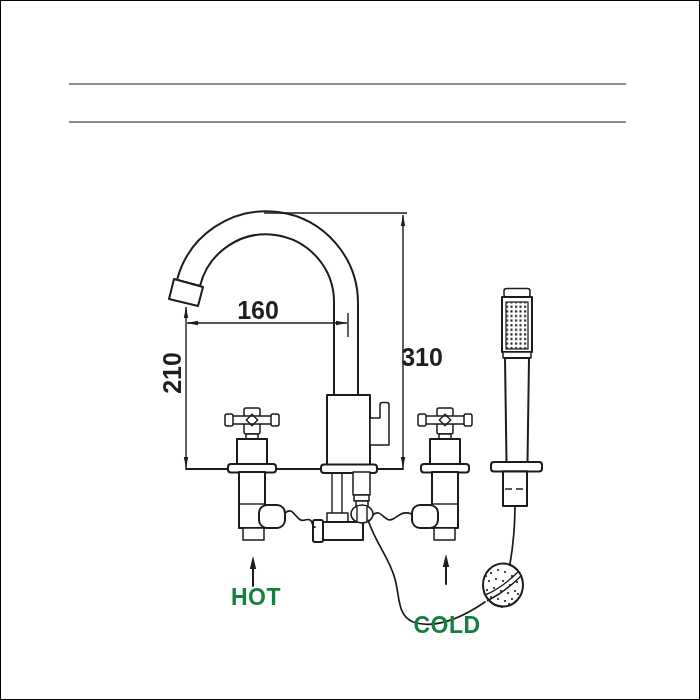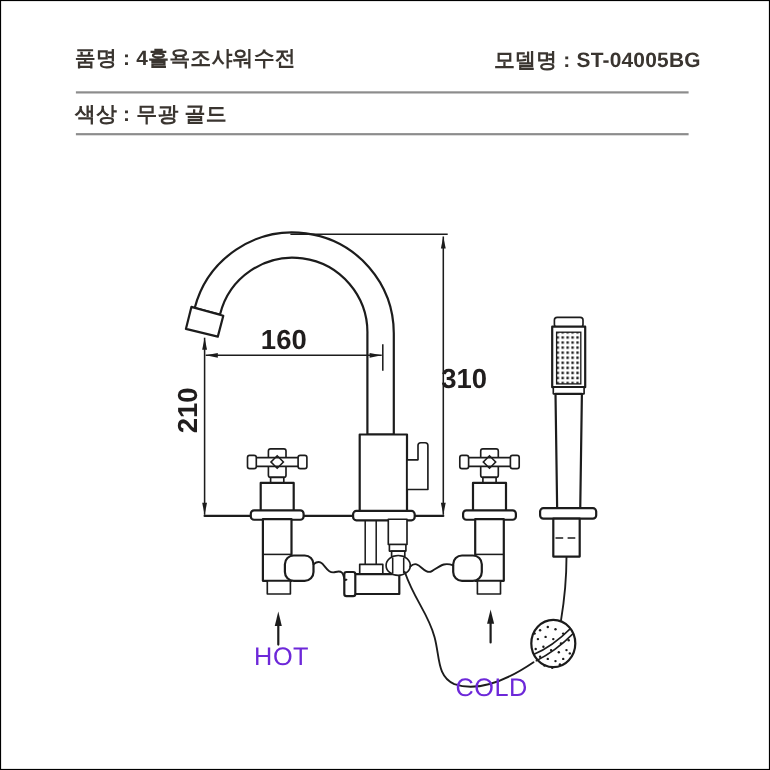--- a/index.html
+++ b/index.html
@@ -16,41 +16,38 @@
     color:var(--text); letter-spacing:0.2px; white-space:nowrap;
   }
   .divider{ position:absolute; left:68px; width:557px; height:2px; background:var(--divider); }
   .diagram-svg{ position:absolute; left:0; top:0; }
   .dim-label{
     position:absolute; font-weight:700; color:#201d1d; font-size:25px; white-space:nowrap;
     transform:translate(-50%,-50%);
   }
   .dim-label.rot{ transform:translate(-50%,-50%) rotate(-90deg); }
   .supply-label{
-    position:absolute; font-weight:400; color:#6d28d9; font-size:23px; letter-spacing:0.5px;
+    position:absolute; font-weight:700; color:#15803d; font-size:23px; letter-spacing:0.5px;
     transform:translate(-50%,-50%); white-space:nowrap;
   }
   
   .st   { stroke:var(--line); stroke-width:2;   fill:none;  stroke-linecap:round; stroke-linejoin:round; }
   .stf  { stroke:var(--line); stroke-width:2;   fill:#fff;  stroke-linejoin:round; }
   .stf15{ stroke:var(--line); stroke-width:1.5; fill:#fff;  stroke-linejoin:round; }
   .thin { stroke:var(--line); stroke-width:1.4; fill:none; }
   .hose { stroke:var(--line); stroke-width:1.7; fill:none;  stroke-linecap:round; }
   .ah   { fill:var(--line); stroke:none; }
   .dot  { fill:var(--line); stroke:none; }
 </style>
 </head>
 <body>
 
 <div class="page">
 
-  <div class="hdr-text" style="left:67px; top:42px;">품명 : 4홀욕조샤워수전</div>
-  <div class="hdr-text" style="left:448px; top:44px;">모델명 : ST-04005BG</div>
   <div class="divider" style="top:82px;"></div>
-  <div class="hdr-text" style="left:67px; top:93px;">색상 : 무광 골드</div>
   <div class="divider" style="top:120px;"></div>
 
   <svg class="diagram-svg" width="700" height="700" viewBox="0 0 700 700">
     <defs>
       <pattern id="sprayDots" width="4.5" height="4.6" patternUnits="userSpaceOnUse">
         <rect width="4.5" height="4.6" fill="#fff"></rect>
         <rect x="1" y="1.1" width="2.1" height="2.2" fill="#1c1c1c"></rect>
       </pattern>
       <pattern id="braid" width="5" height="5" patternUnits="userSpaceOnUse">
         <rect width="5" height="5" fill="#fff"></rect>
@@ -189,18 +186,18 @@
       <polygon class="ah" points="252,555 248.8,568 255.2,568"></polygon>
     </g>
     <g>
       <line class="st" x1="445" y1="583" x2="445" y2="564"></line>
       <polygon class="ah" points="445,553 441.8,566 448.2,566"></polygon>
     </g>
   </svg>
 
   <div class="dim-label" style="left:257px; top:309px;">160</div>
   <div class="dim-label rot" style="left:171px; top:372px;">210</div>
-  <div class="dim-label" style="left:421px; top:344px;">310</div>
+  <div class="dim-label" style="left:421px; top:356px;">310</div>
 
   <div class="supply-label" style="left:255px; top:596px;">HOT</div>
   <div class="supply-label" style="left:446px; top:624px;">COLD</div>
 
 </div>
 
 </body></html>

